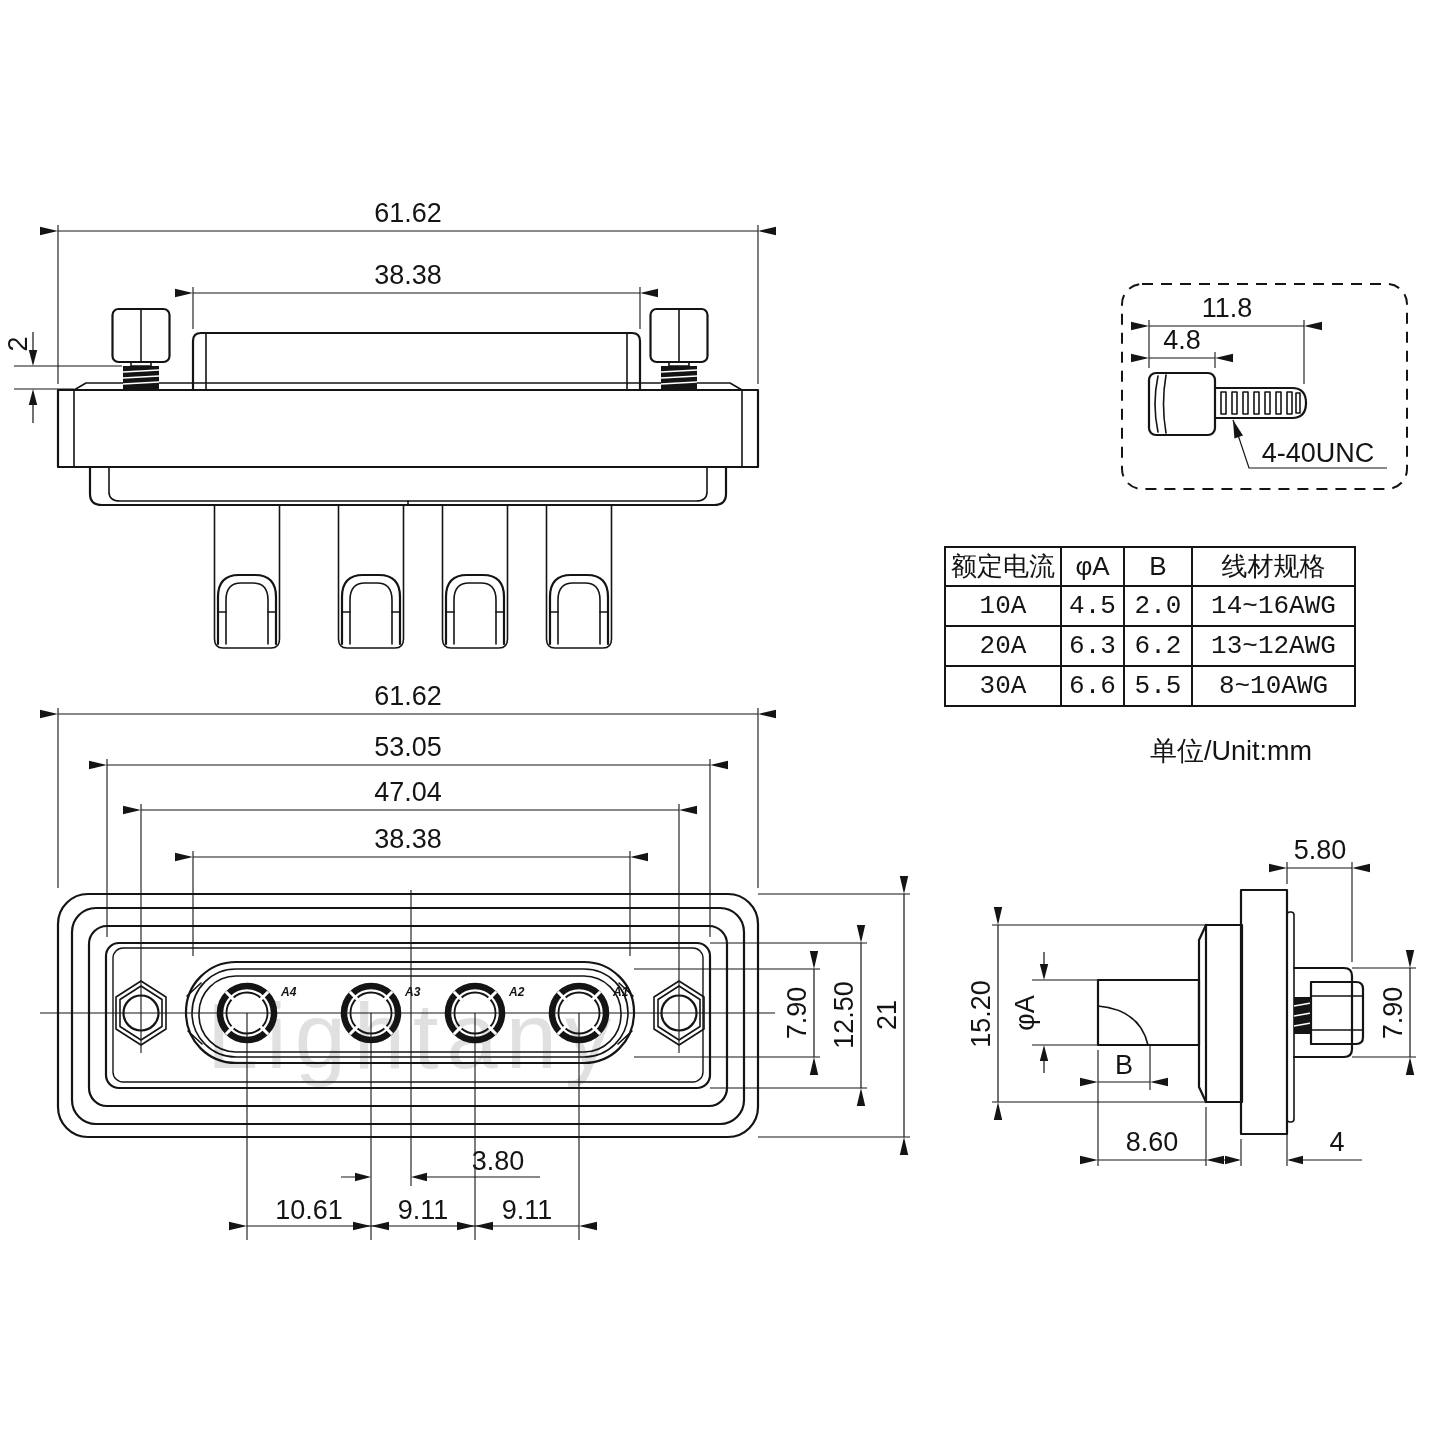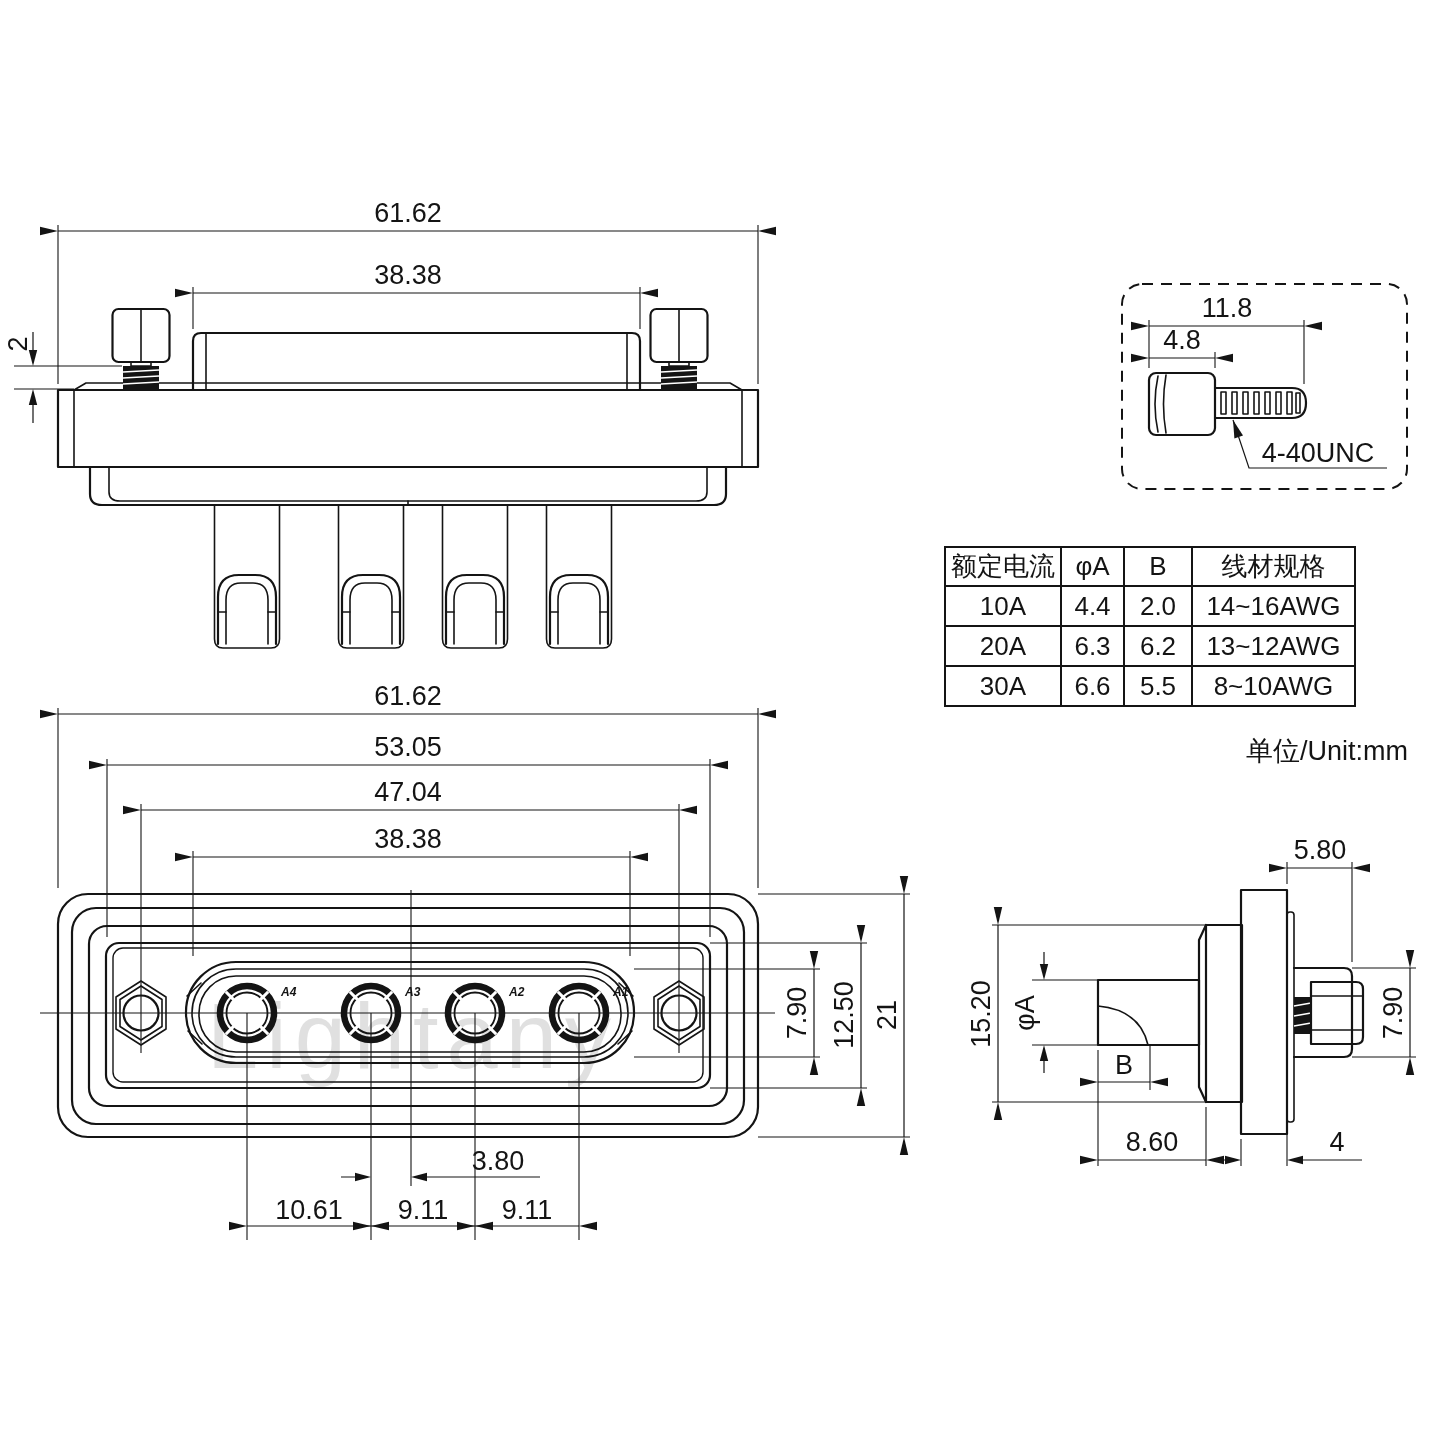--- a/index.html
+++ b/index.html
@@ -19,23 +19,23 @@
   text.dt{font-size:27px;fill:#141414;}
   text.lbl{font-size:12px;font-weight:bold;font-style:italic;fill:#141414;}
   text.wm{font-size:92px;fill:#e0e0e0;letter-spacing:8px;}
   .dash{fill:none;stroke:#141414;stroke-width:2;stroke-dasharray:11 8;}
 
   
   .spec-table{position:absolute;left:944px;top:535px;border-collapse:collapse;margin-top:11px;}
   .spec-table th,.spec-table td{border:2px solid #141414;text-align:center;vertical-align:middle;
       padding:0;font-weight:normal;font-size:26px;color:#141414;}
   .spec-table th{height:37px;}
-  .spec-table td{height:38px;}
+  .spec-table td{height:38px;font-family:Liberation Mono, monospace;}
   .c1{width:116px;} .c2{width:63px;} .c3{width:68px;} .c4{width:163px;}
-  .unit-note{position:absolute;left:1150px;top:733px;width:258px;text-align:right;
+  .unit-note{position:absolute;left:1150px;top:733px;width:258px;
       font-size:27px;color:#141414;}
 </style>
 </head>
 <body>
 
 <div class="canvas">
 
 <svg width="1440" height="1440" viewBox="0 0 1440 1440">
   <defs>
     <marker id="arr" viewBox="0 0 20 12" refX="1" refY="6" markerWidth="20" markerHeight="12" markerUnits="userSpaceOnUse" orient="auto-start-reverse">
@@ -279,21 +279,21 @@
       </colgroup>
   <tbody>
         <tr>
     <th>额定电流</th>
     <th>φA</th>
     <th>B</th>
     <th>线材规格</th>
   </tr>
   <tr>
     <td>10A</td>
-    <td>4.4</td>
+    <td>4.5</td>
     <td>2.0</td>
     <td>14~16AWG</td>
   </tr>
   <tr>
     <td>20A</td>
     <td>6.3</td>
     <td>6.2</td>
     <td>13~12AWG</td>
   </tr>
   <tr>

